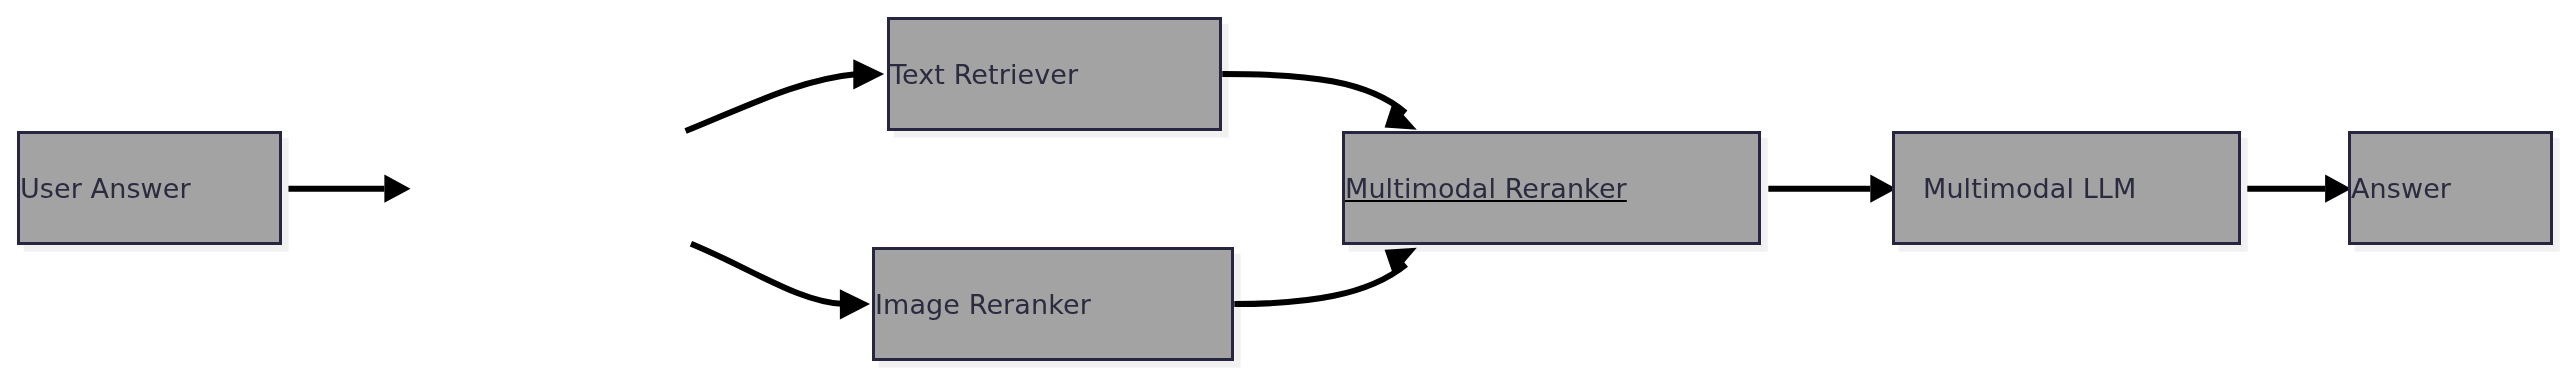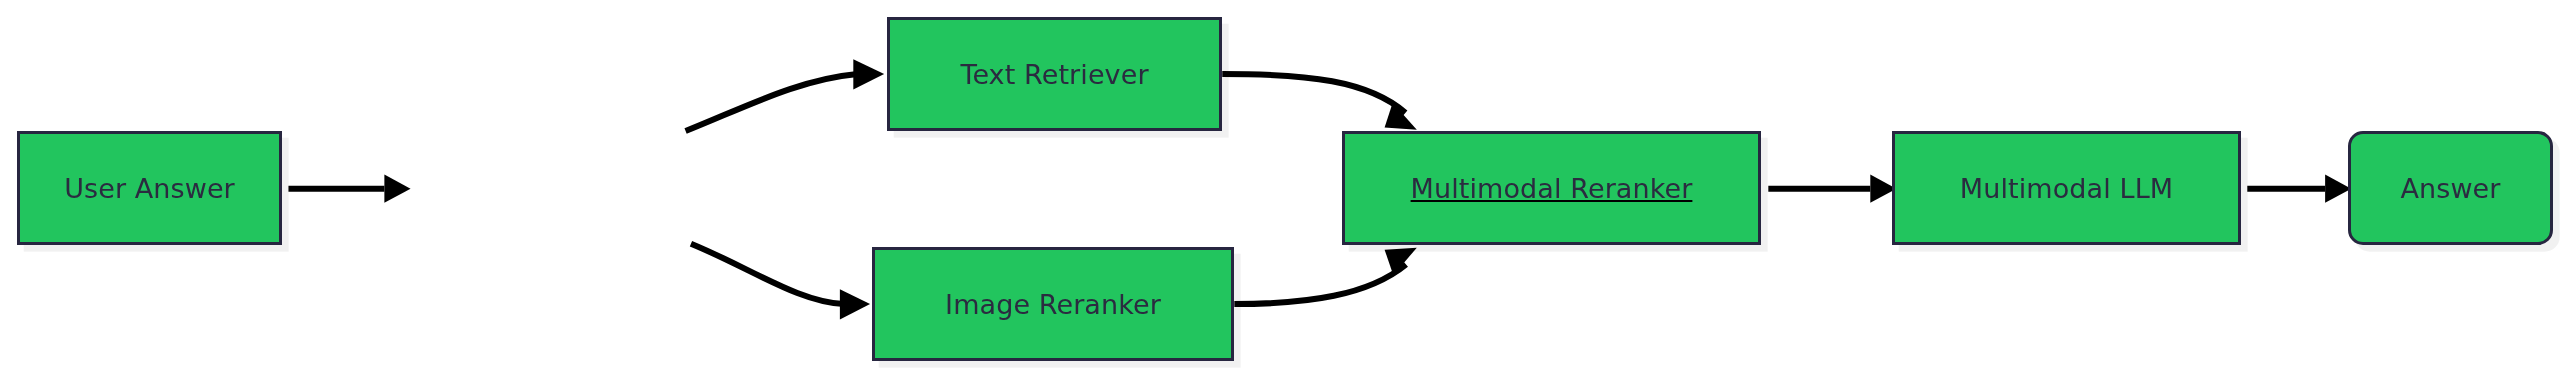--- a/index.html
+++ b/index.html
@@ -22,25 +22,24 @@
     position: absolute;
     left: 0;
     top: 0;
     width: 2576px;
     height: 378px;
     pointer-events: none;
   }
   .node {
     position: absolute;
     box-sizing: border-box;
-    background: #22c55e;
+    background: #a3a3a3;
     border: 3.4px solid #272640;
     display: flex;
     align-items: center;
-    justify-content: center;
     box-shadow: 6.7px 6.7px 0 0 rgba(0, 0, 0, 0.055);
     z-index: 2;
   }
   .node-label {
     font-family: "DejaVu Sans", sans-serif;
     font-size: 27px;
     line-height: 1;
     color: #2b2b40;
     white-space: nowrap;
     letter-spacing: 0.1px;
@@ -109,22 +108,22 @@
   </div>
 
   <div class="node" style="left:872px; top:247px; width:362px; height:114px;">
     <span class="node-label">Image Reranker</span>
   </div>
 
   <div class="node" style="left:1342px; top:131px; width:419px; height:114px;text-decoration:underline;">
     <span class="node-label">Multimodal Reranker</span>
   </div>
 
-  <div class="node" style="left:1892px; top:131px; width:349px; height:114px;">
+  <div class="node" style="left:1892px; top:131px; width:349px; height:114px;padding-left:28px;">
     <span class="node-label">Multimodal LLM</span>
   </div>
 
-  <div class="node" style="left:2348px; top:131px; width:205px; height:114px;border-radius:15px;">
+  <div class="node" style="left:2348px; top:131px; width:205px; height:114px;">
     <span class="node-label">Answer</span>
   </div>
 
 </div>
 
 
 </body></html>

